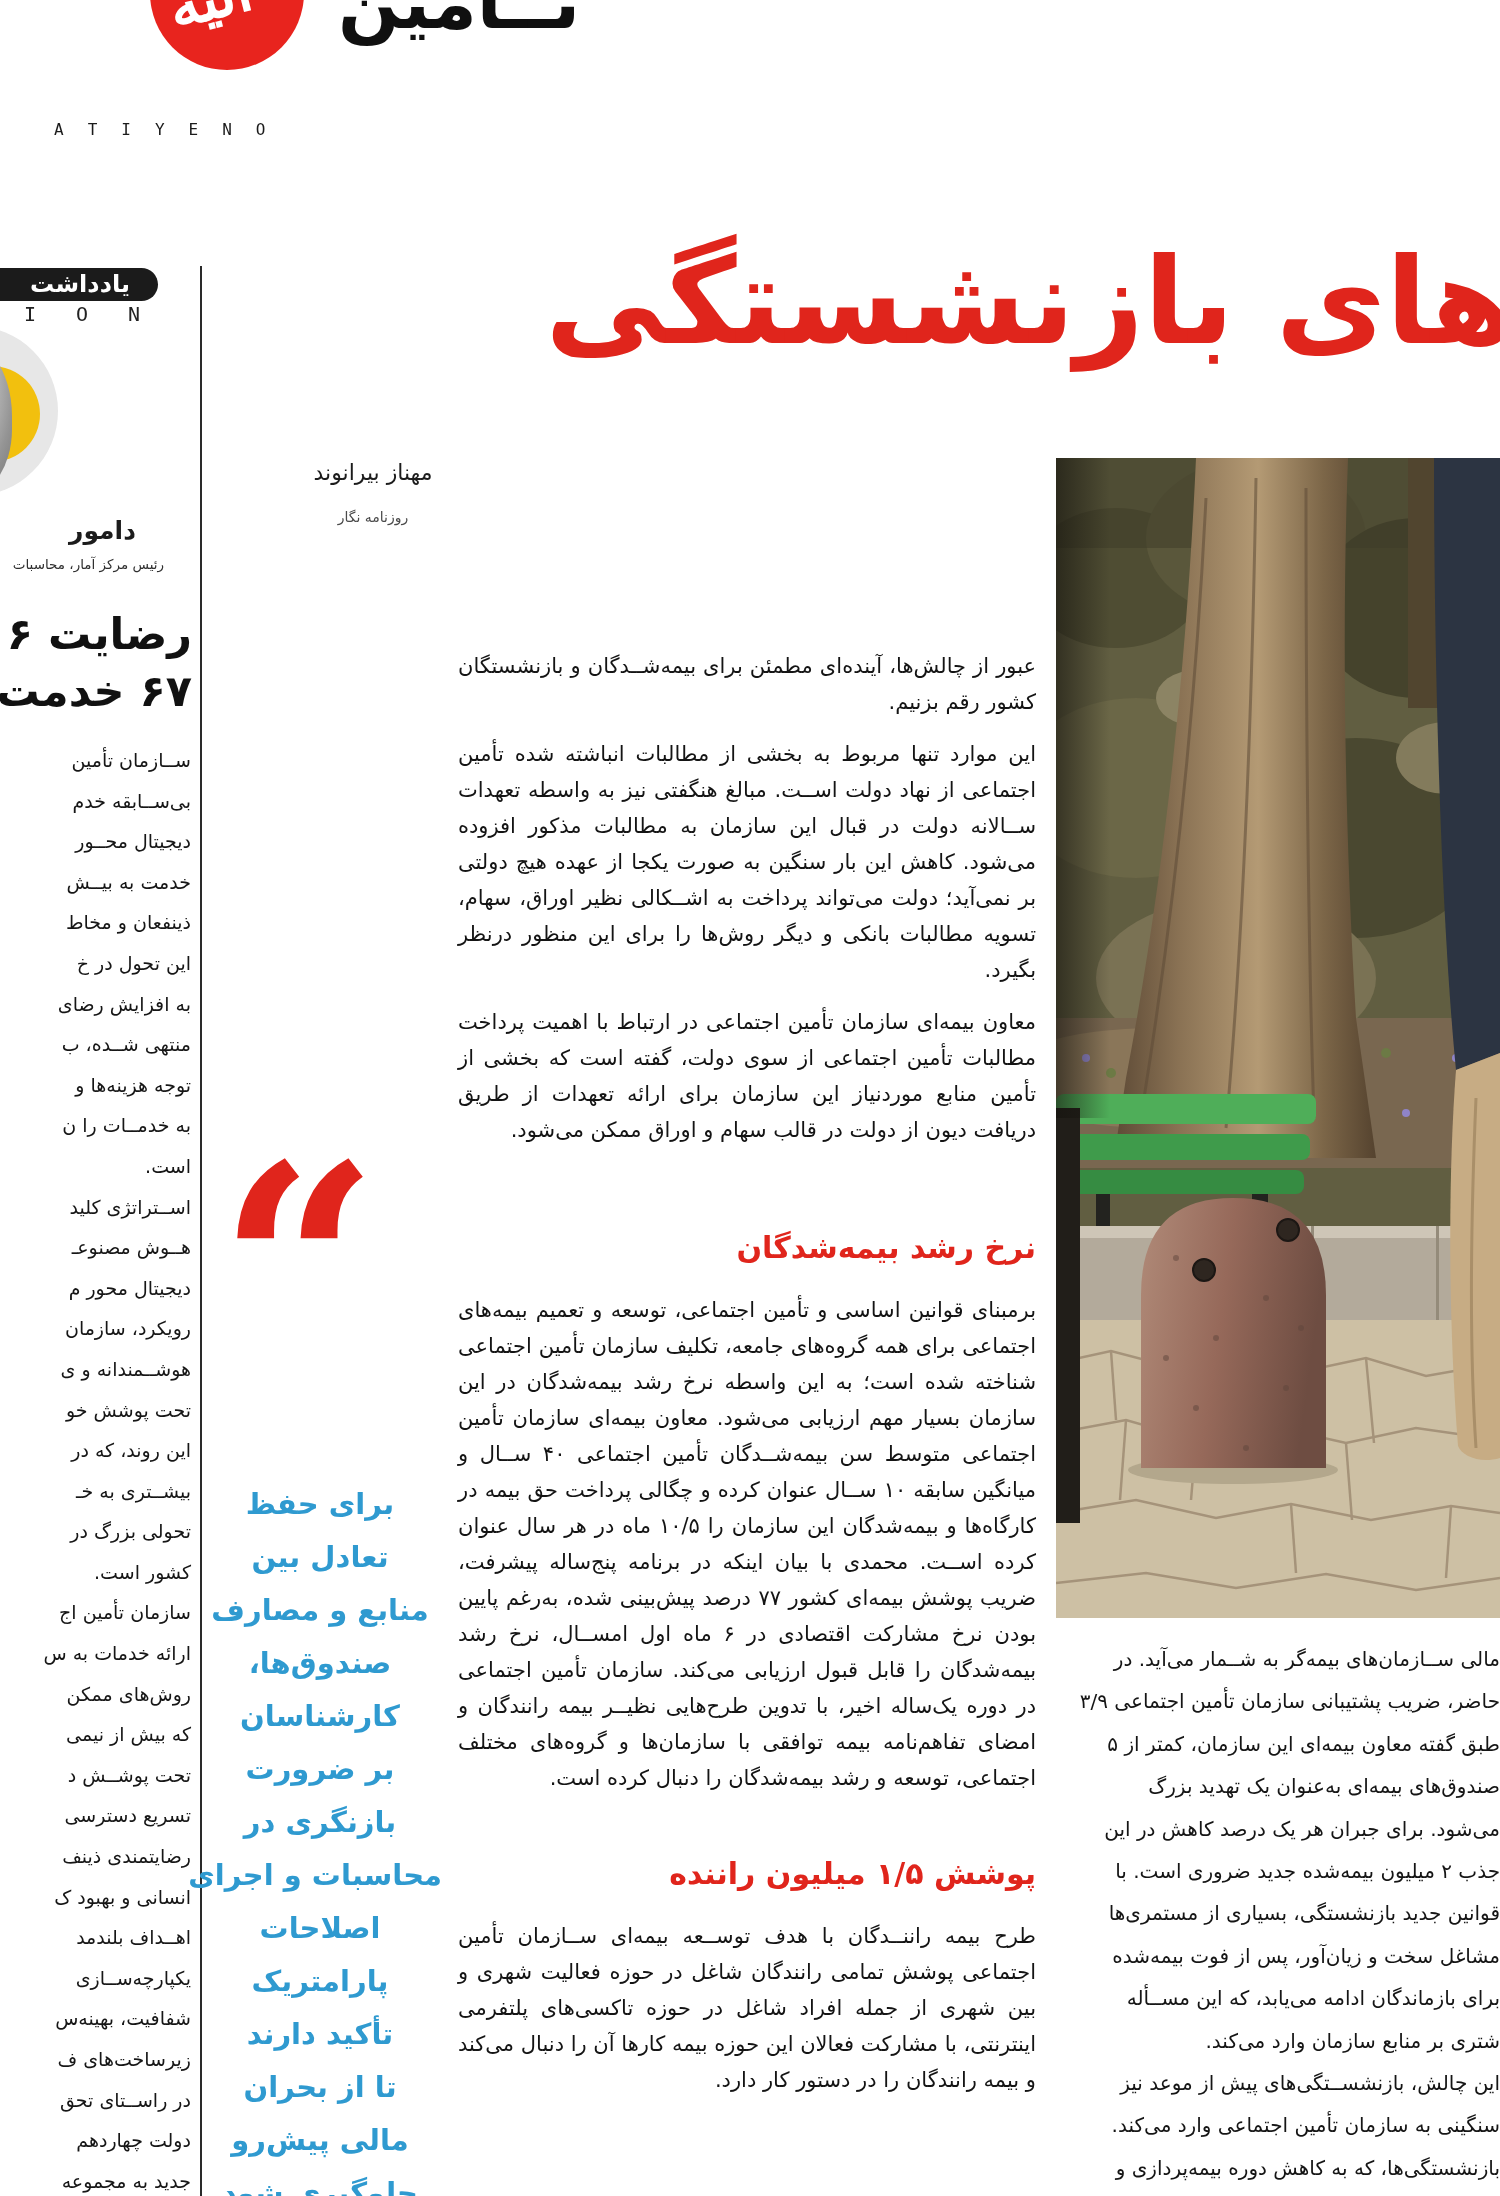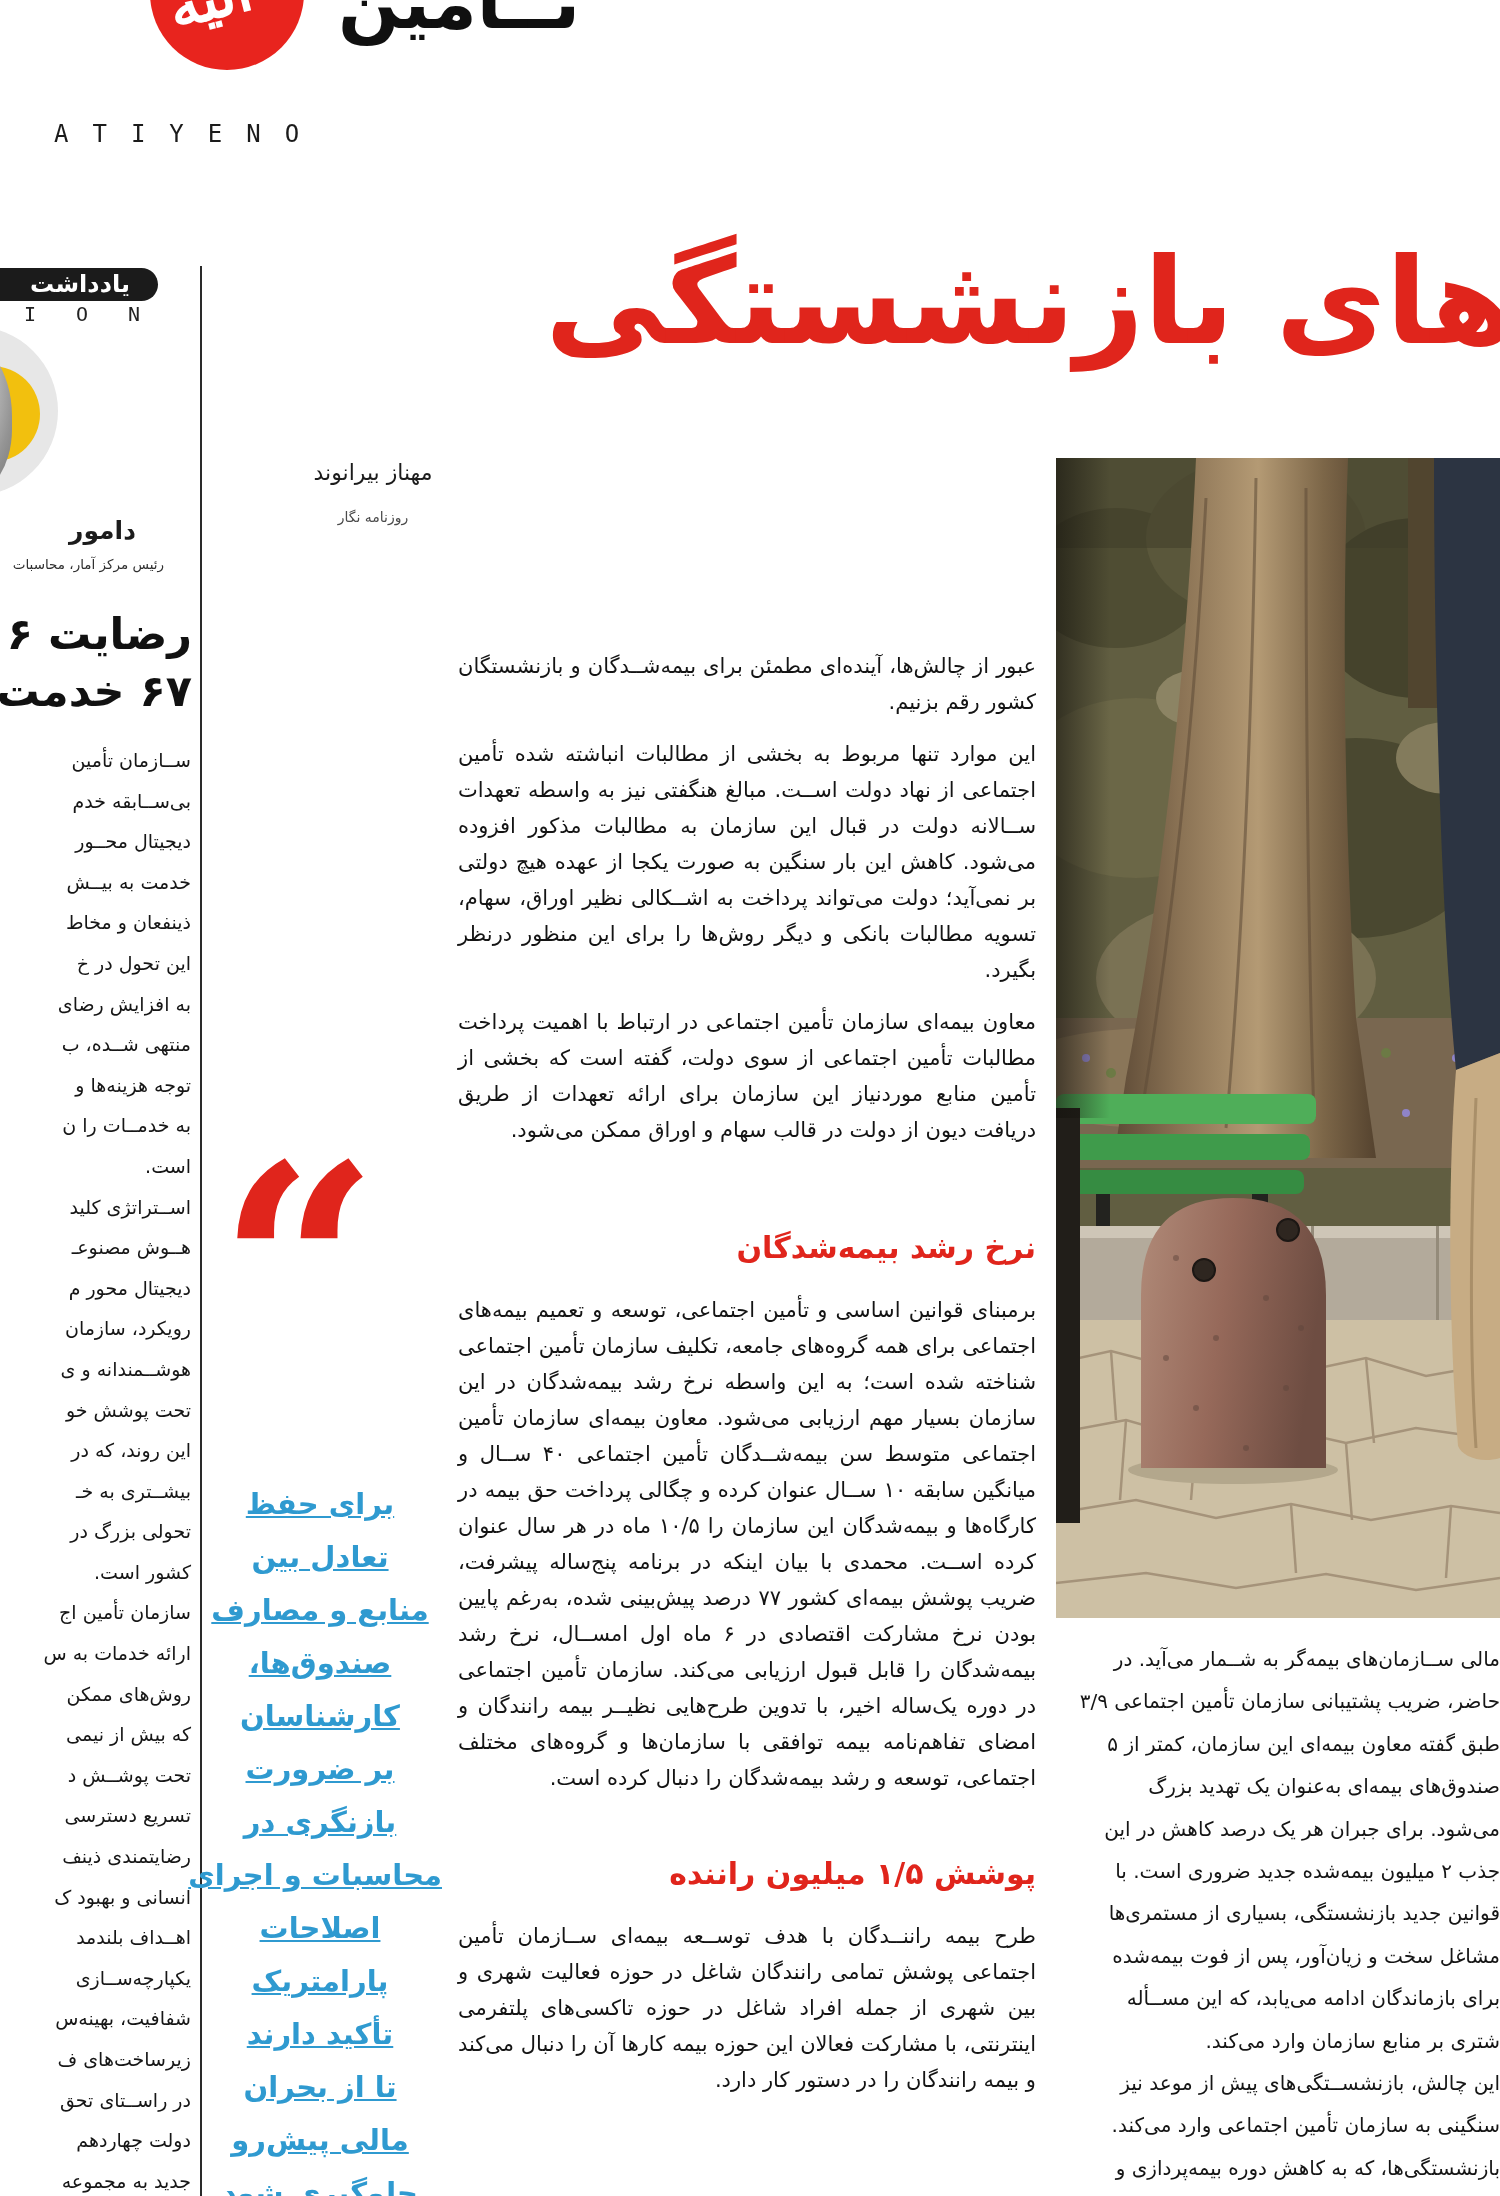--- a/index.html
+++ b/index.html
@@ -24,21 +24,21 @@
   .logo-script{
     position:absolute;left:18px;top:52px;color:#fff;font-weight:bold;
     font-size:60px;transform:rotate(-14deg);line-height:1;
     font-family:"DejaVu Serif", serif;
   }
   .brand-black{
     left:338px;top:-36px;font-size:72px;font-weight:bold;color:#101010;
     direction:rtl;white-space:nowrap;line-height:1.1;
   }
   .brand-latin{
-    left:54px;top:120px;font-size:24px;letter-spacing:24px;color:#1b1b1b;
+    left:54px;top:120px;font-size:16px;letter-spacing:24px;color:#1b1b1b;
     font-weight:500;white-space:nowrap;font-family:"DejaVu Sans Mono", monospace;
   }
 
   
   .note-badge{
     left:-178px;top:268px;width:336px;height:33px;border-radius:17px;
     background:#1b1b1b;color:#fff;direction:rtl;text-align:right;
     font-size:24px;font-weight:bold;line-height:33px;padding-right:28px;
     box-sizing:border-box;white-space:nowrap;
   }
@@ -108,21 +108,21 @@
 
   
   .qmark{
     left:218px;top:1128px;font-size:280px;line-height:1;color:var(--red);
     font-family:"DejaVu Serif", serif;font-weight:bold;
   }
   .quote{
     left:198px;top:1478px;width:244px;direction:rtl;text-align:center;
     color:var(--blue);font-weight:bold;font-size:29px;line-height:53px;
   }
-  .quote div{white-space:nowrap;text-decoration:underline;}
+  .quote div{white-space:nowrap;}
 
   
   .photo{left:1056px;top:458px;width:444px;height:1160px;overflow:hidden;background:#615e41;}
 
   
   .right-col{
     left:1058px;top:1638px;width:442px;direction:rtl;text-align:right;
     font-size:20px;line-height:42.4px;color:#151515;
   }
   .right-col div{white-space:nowrap;}

